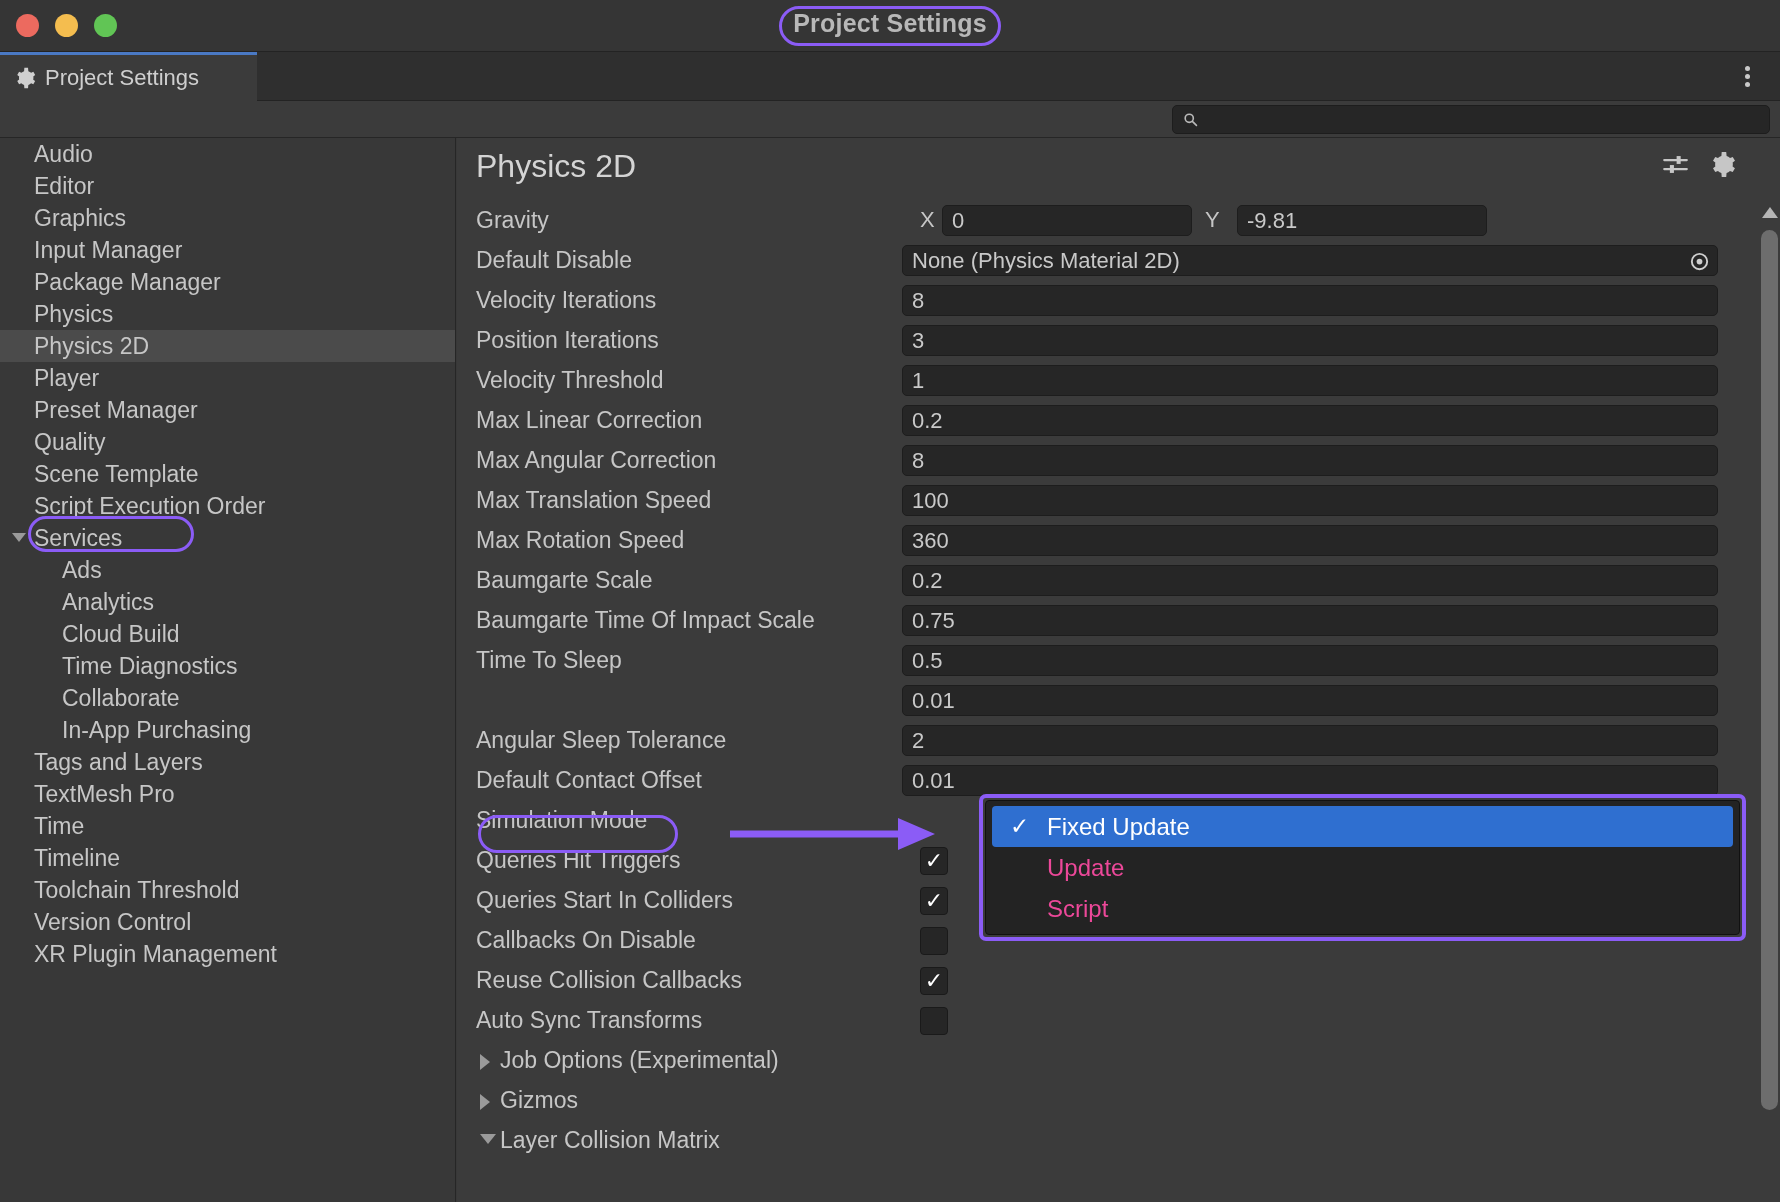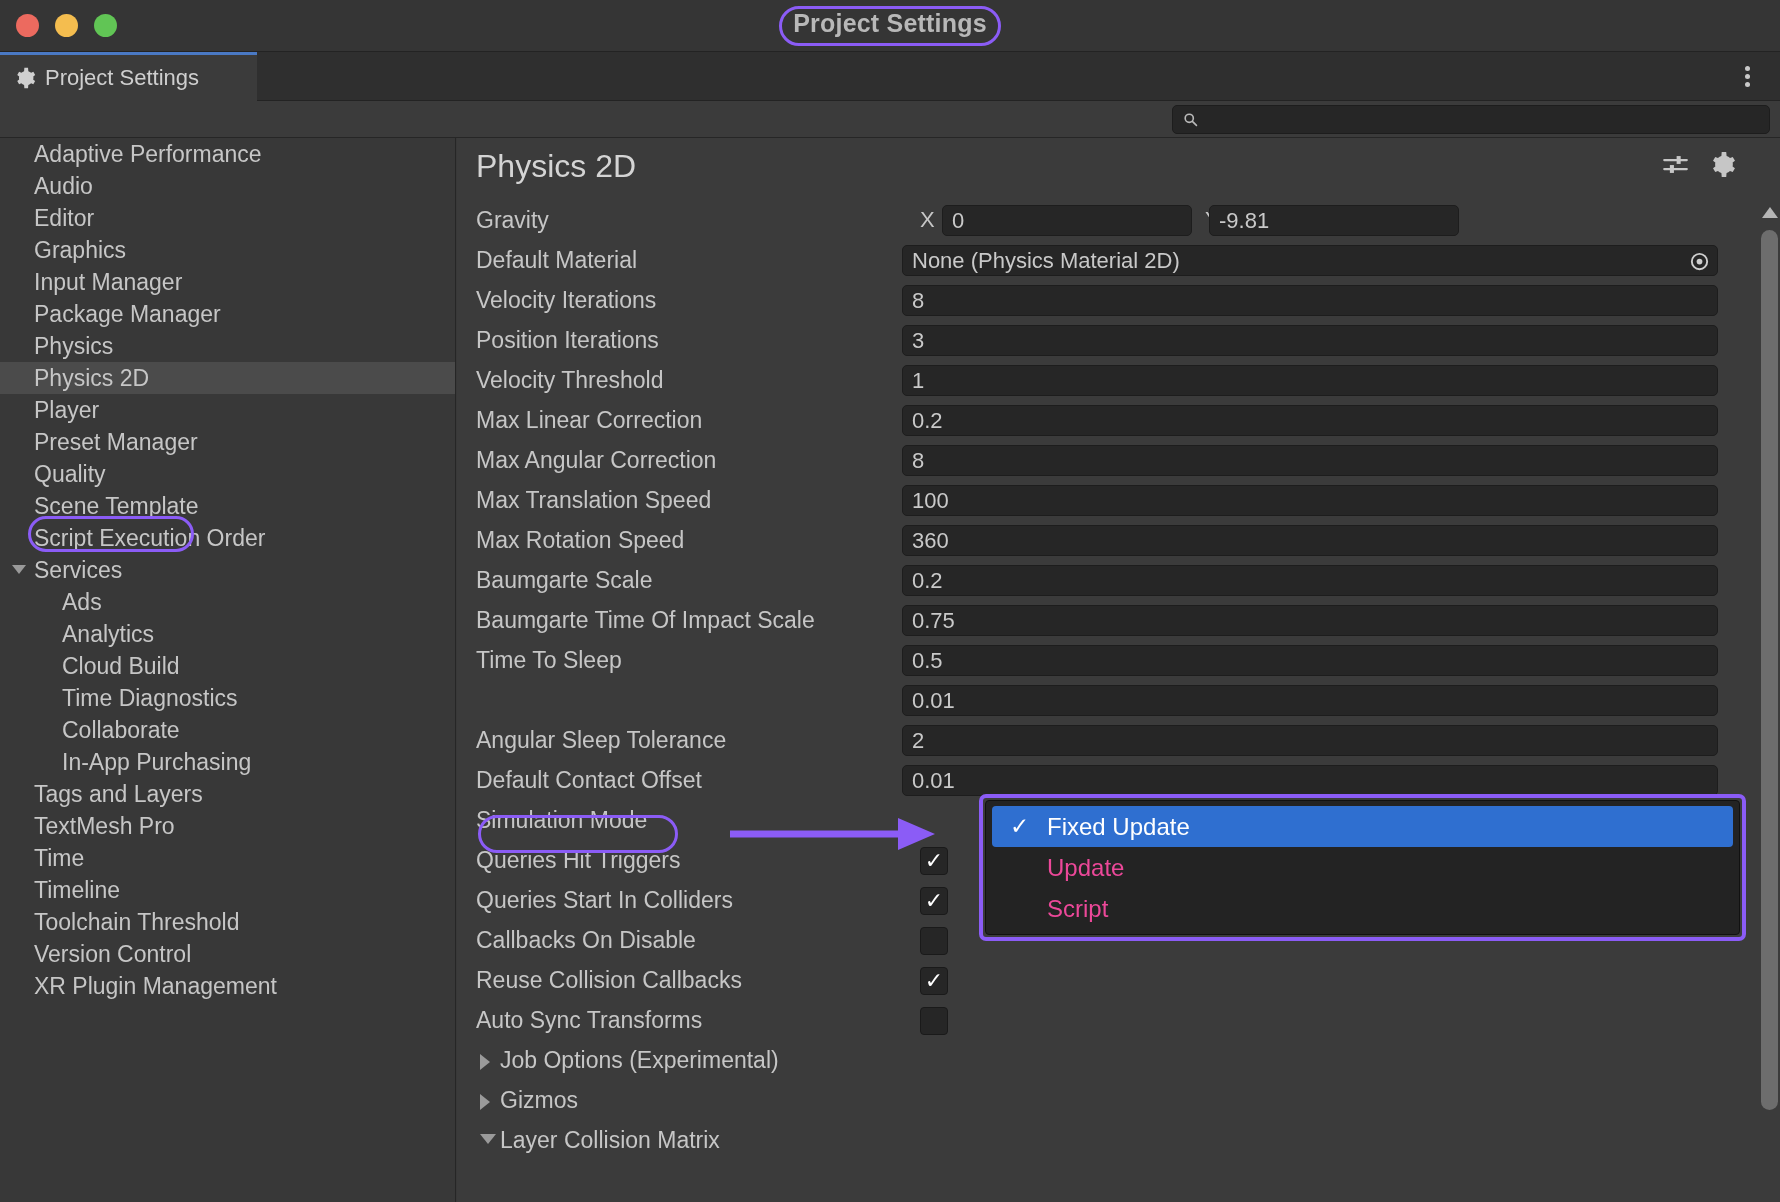--- a/index.html
+++ b/index.html
@@ -282,21 +282,20 @@
           <circle cx="10" cy="10" r="6.5"></circle>
             <line x1="15" y1="15" x2="21.5" y2="21.5" stroke-linecap="round"></line>
         </svg>
       </span>
       <input class="search-input" type="text" placeholder="" style="">
     </div>
   </div>
 
   <div class="sidebar">
     <div id="sidebar-list">
-        <div class="side-item"><span>Adaptive Performance</span></div>
         <div class="side-item"><span>Audio</span></div>
         <div class="side-item"><span>Editor</span></div>
         <div class="side-item"><span>Graphics</span></div>
         <div class="side-item"><span>Input Manager</span></div>
         <div class="side-item"><span>Package Manager</span></div>
         <div class="side-item"><span>Physics</span></div>
         <div class="side-item selected"><span>Physics 2D</span></div>
         <div class="side-item"><span>Player</span></div>
         <div class="side-item"><span>Preset Manager</span></div>
         <div class="side-item"><span>Quality</span></div>
@@ -341,25 +340,25 @@
       </div>
     </div>
 
     <div class="rows">
 
       <div class="row">
         <span class="row-label">Gravity</span>
         <span class="vec-tag" style="left:463px;">X</span>
         <span class="field vec" style="left:485px;">0</span>
         <span class="vec-tag" style="left:748px;">Y</span>
-        <span class="field vec" style="left:752px;">-9.81</span>
+        <span class="field vec" style="left:780px;">-9.81</span>
       </div>
       <div id="rows-list">
           <div class="row">
-            <span class="row-label">Default Material</span>
+            <span class="row-label">Default Disable</span>
             <span class="field">None (Physics Material 2D)<span class="picker-btn"><svg viewBox="0 0 24 24" width="23" height="23" fill="none" stroke="#cfcfcf" stroke-width="2">
                   <circle cx="12" cy="12" r="8"></circle>
                   <circle cx="12" cy="12" r="3" fill="#cfcfcf" stroke="none"></circle>
                 </svg></span></span>
           </div>
           <div class="row">
             <span class="row-label">Velocity Iterations</span>
             <span class="field">8</span>
           </div>
           <div class="row">

